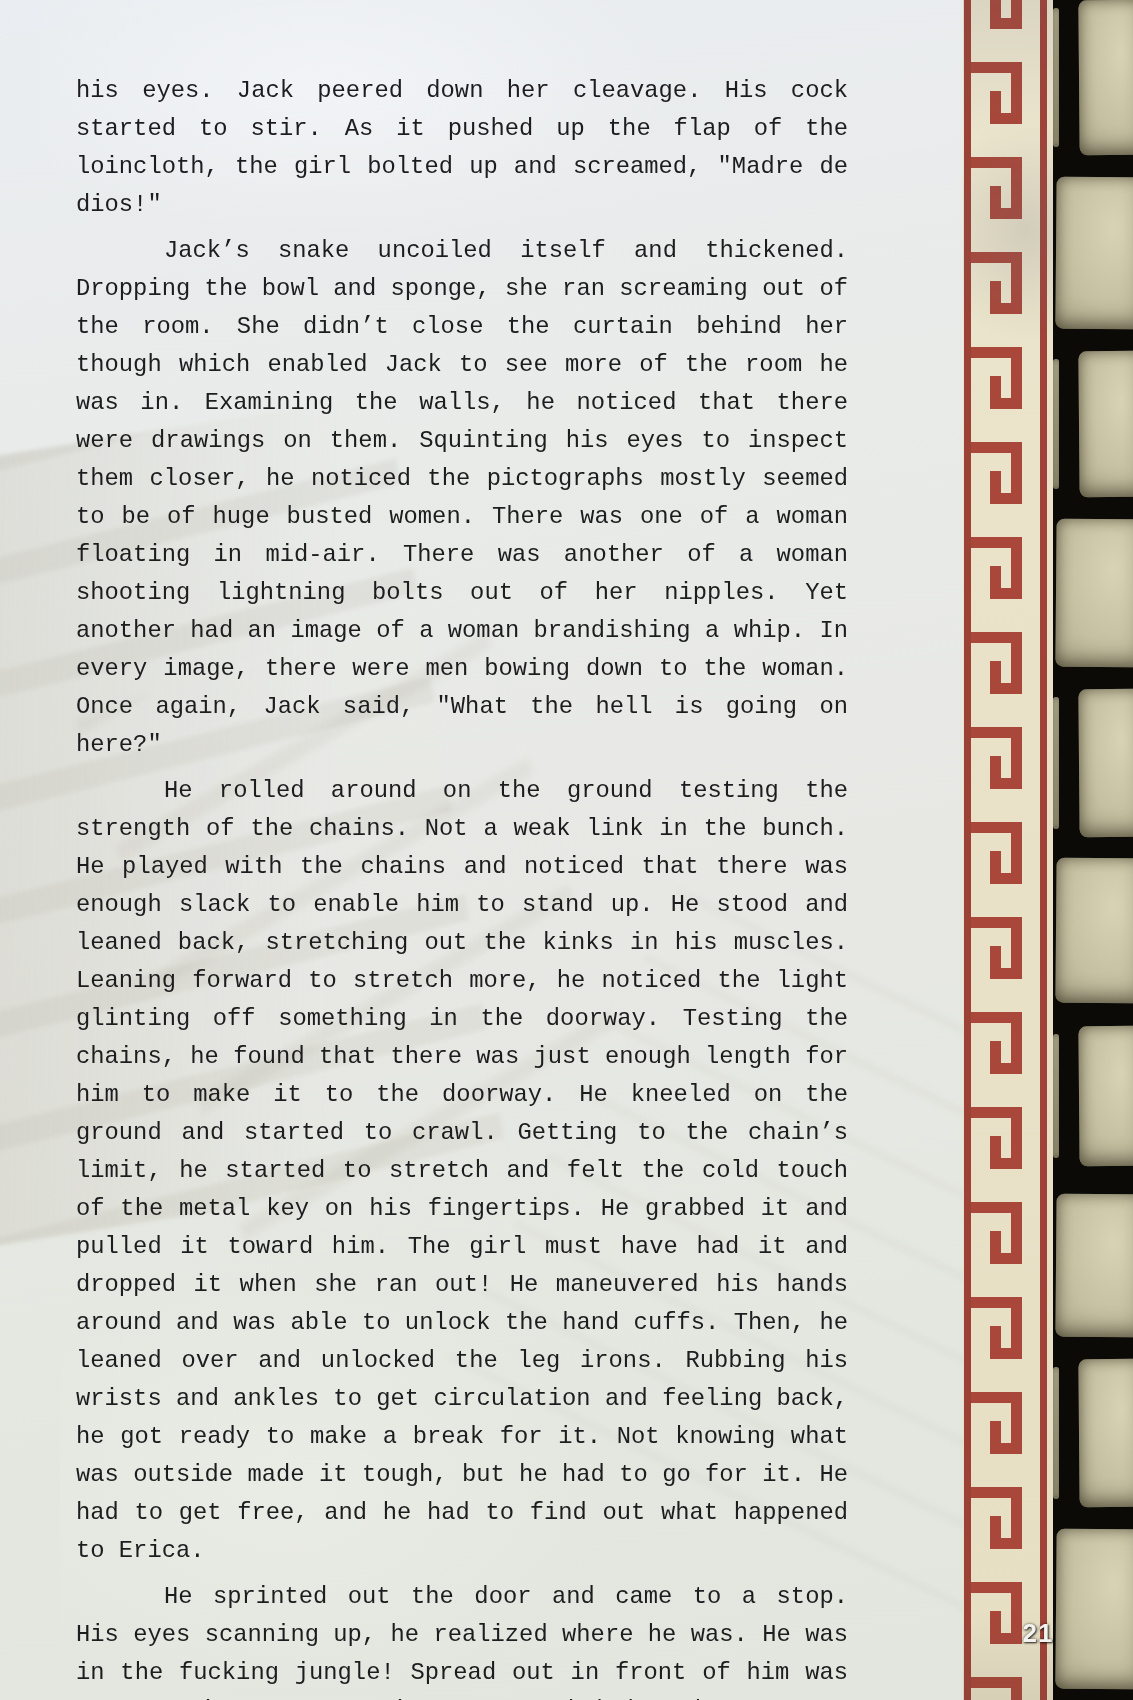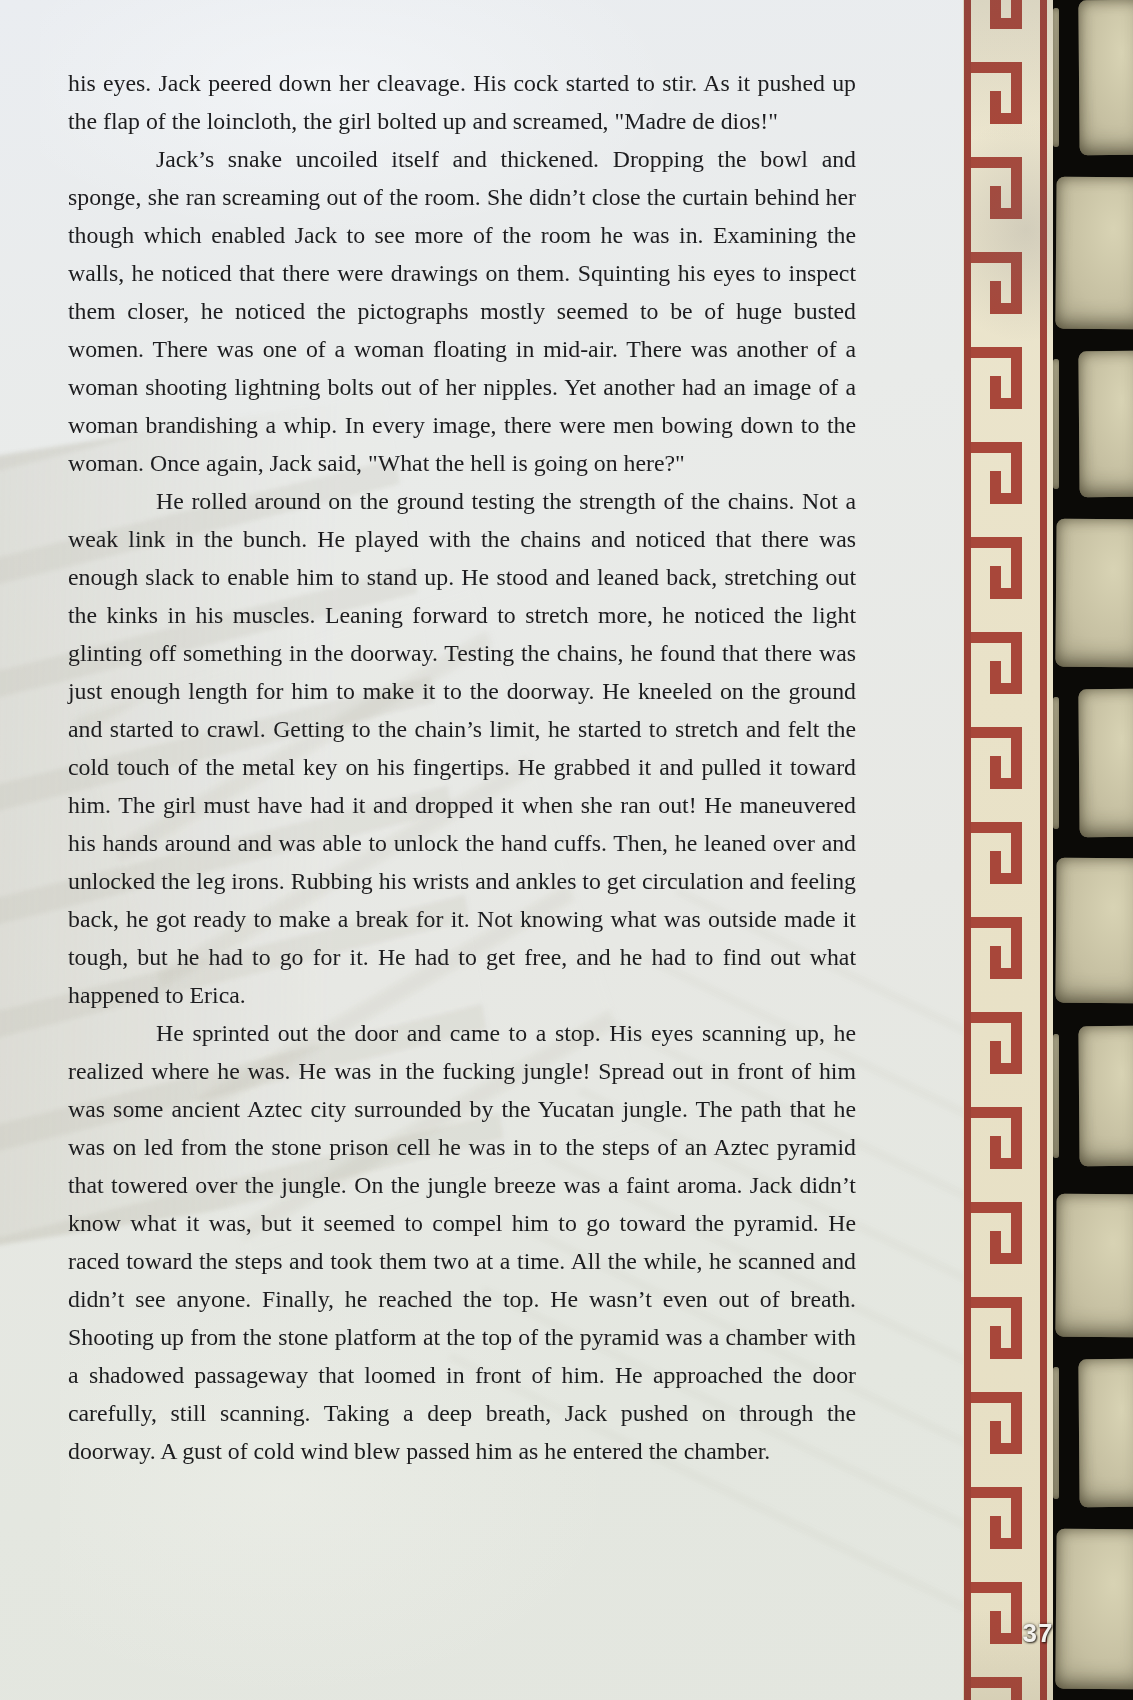--- a/index.html
+++ b/index.html
@@ -21,21 +21,21 @@
   .wm-streaks{left:540px;top:960px;width:600px;height:560px;transform:rotate(26deg);
        background:repeating-linear-gradient(0deg, rgba(188,188,175,.14) 0 9px, rgba(232,232,226,0) 9px 74px);
        opacity:.7;filter:blur(2px);}
   .wm-glow{left:60px;top:1280px;width:560px;height:420px;
        background:radial-gradient(ellipse at 40% 50%, rgba(243,244,238,.7), rgba(243,244,238,0) 70%);opacity:.5;}
 
   
   .text-block{position:absolute;left:68px;top:64px;width:788px;
        font-size:23.8px;line-height:38px;color:#1d1d1f;text-align:justify;
        text-rendering:optimizeLegibility;}
-  .text-block p{margin:0;}
+  .text-block p{margin:8px;font-family:Liberation Mono, monospace;}
   .text-block p.indent{text-indent:88px;}
 
   
   .strip{position:absolute;left:963px;top:0;width:90px;height:1700px;
        background:linear-gradient(180deg,#ece6cf 0%,#e9e2c8 40%,#e6dfc4 100%);}
   .redline{position:absolute;top:0;width:7px;height:1700px;background:#9c4136;}
   .redline.left{left:1px;}
   .redline.right{left:77px;background:#a04238;}
   .motifs{position:absolute;left:0;top:-33px;width:90px;height:1800px;overflow:hidden;}
   .motifs svg{position:absolute;left:0;display:block;}
@@ -210,15 +210,15 @@
       <div class="stone sliver" style="top: 697px; height: 132px; left: 0px; width: 6px;"></div>
       <div class="stone" style="top: 858px; height: 145px; left: 3px; width: 92px; transform: rotate(0.5deg);"></div>
       <div class="stone" style="top: 1026px; height: 140px; left: 26px; width: 70px; transform: rotate(-0.5deg);"></div>
       <div class="stone sliver" style="top: 1034px; height: 124px; left: 0px; width: 6px;"></div>
       <div class="stone" style="top: 1194px; height: 143px; left: 3px; width: 92px; transform: rotate(0.5deg);"></div>
       <div class="stone" style="top: 1359px; height: 148px; left: 26px; width: 70px; transform: rotate(-0.5deg);"></div>
       <div class="stone sliver" style="top: 1367px; height: 132px; left: 0px; width: 6px;"></div>
       <div class="stone" style="top: 1529px; height: 160px; left: 3px; width: 92px; transform: rotate(0.5deg);"></div>
     </div>
 
-  <div class="pagenum">37</div>
+  <div class="pagenum">21</div>
 
 </div>
 
 </body></html>

